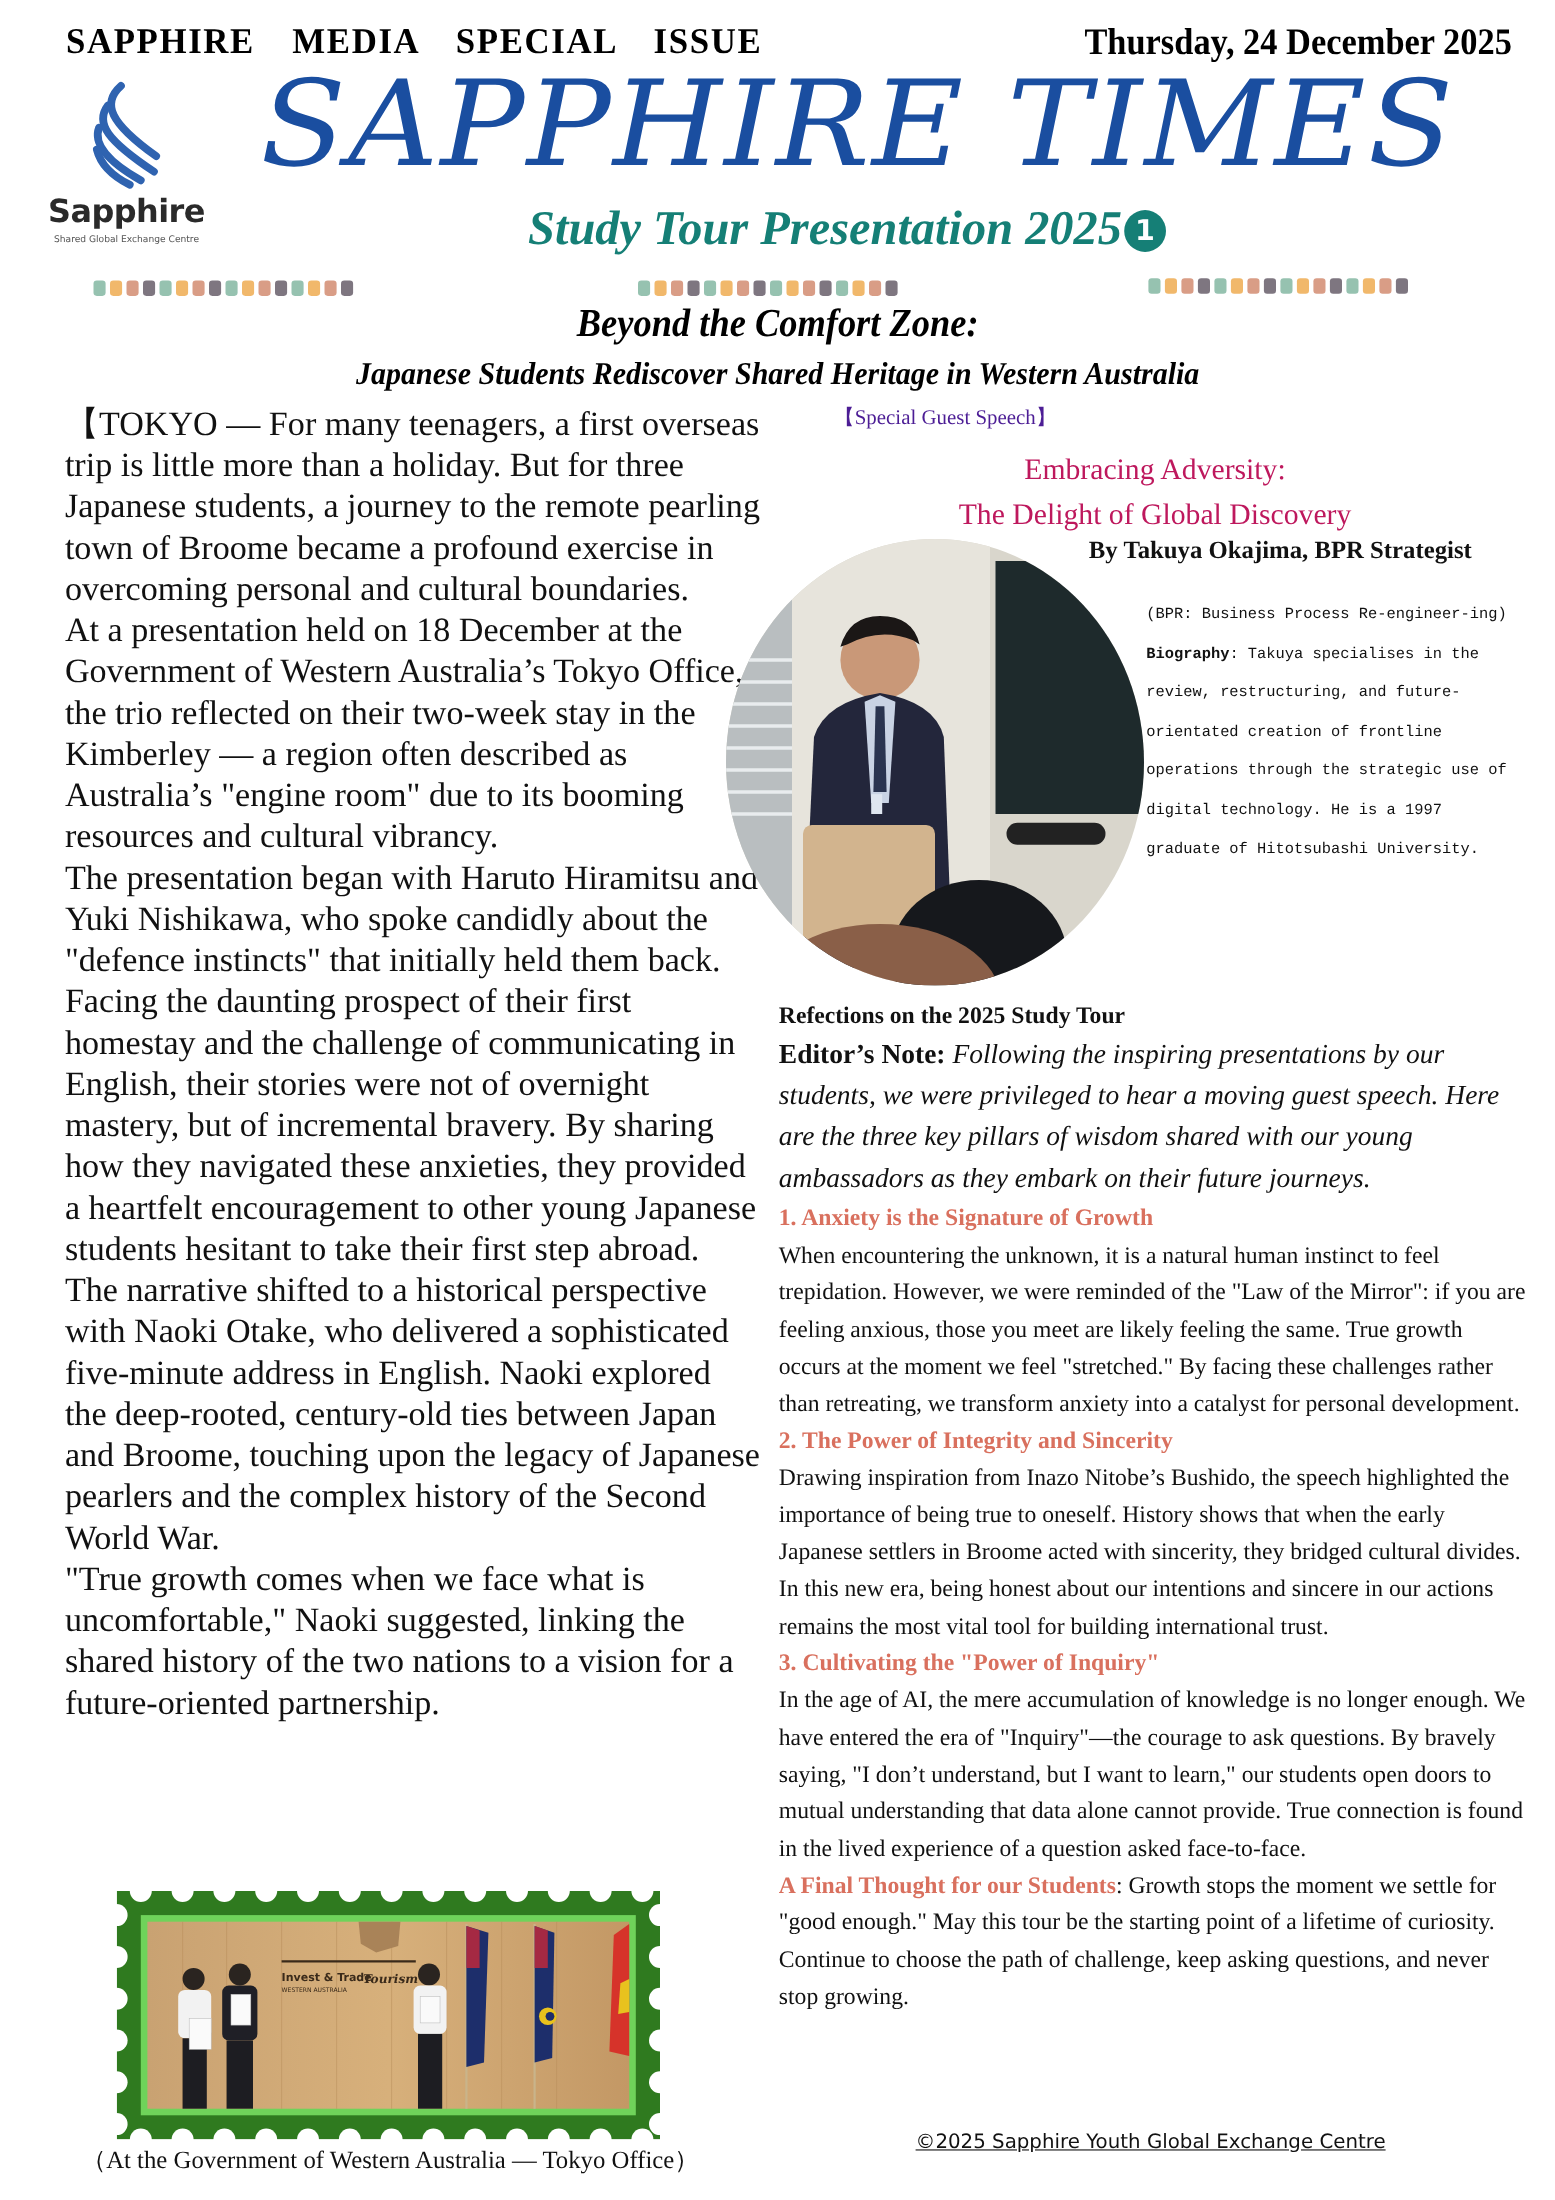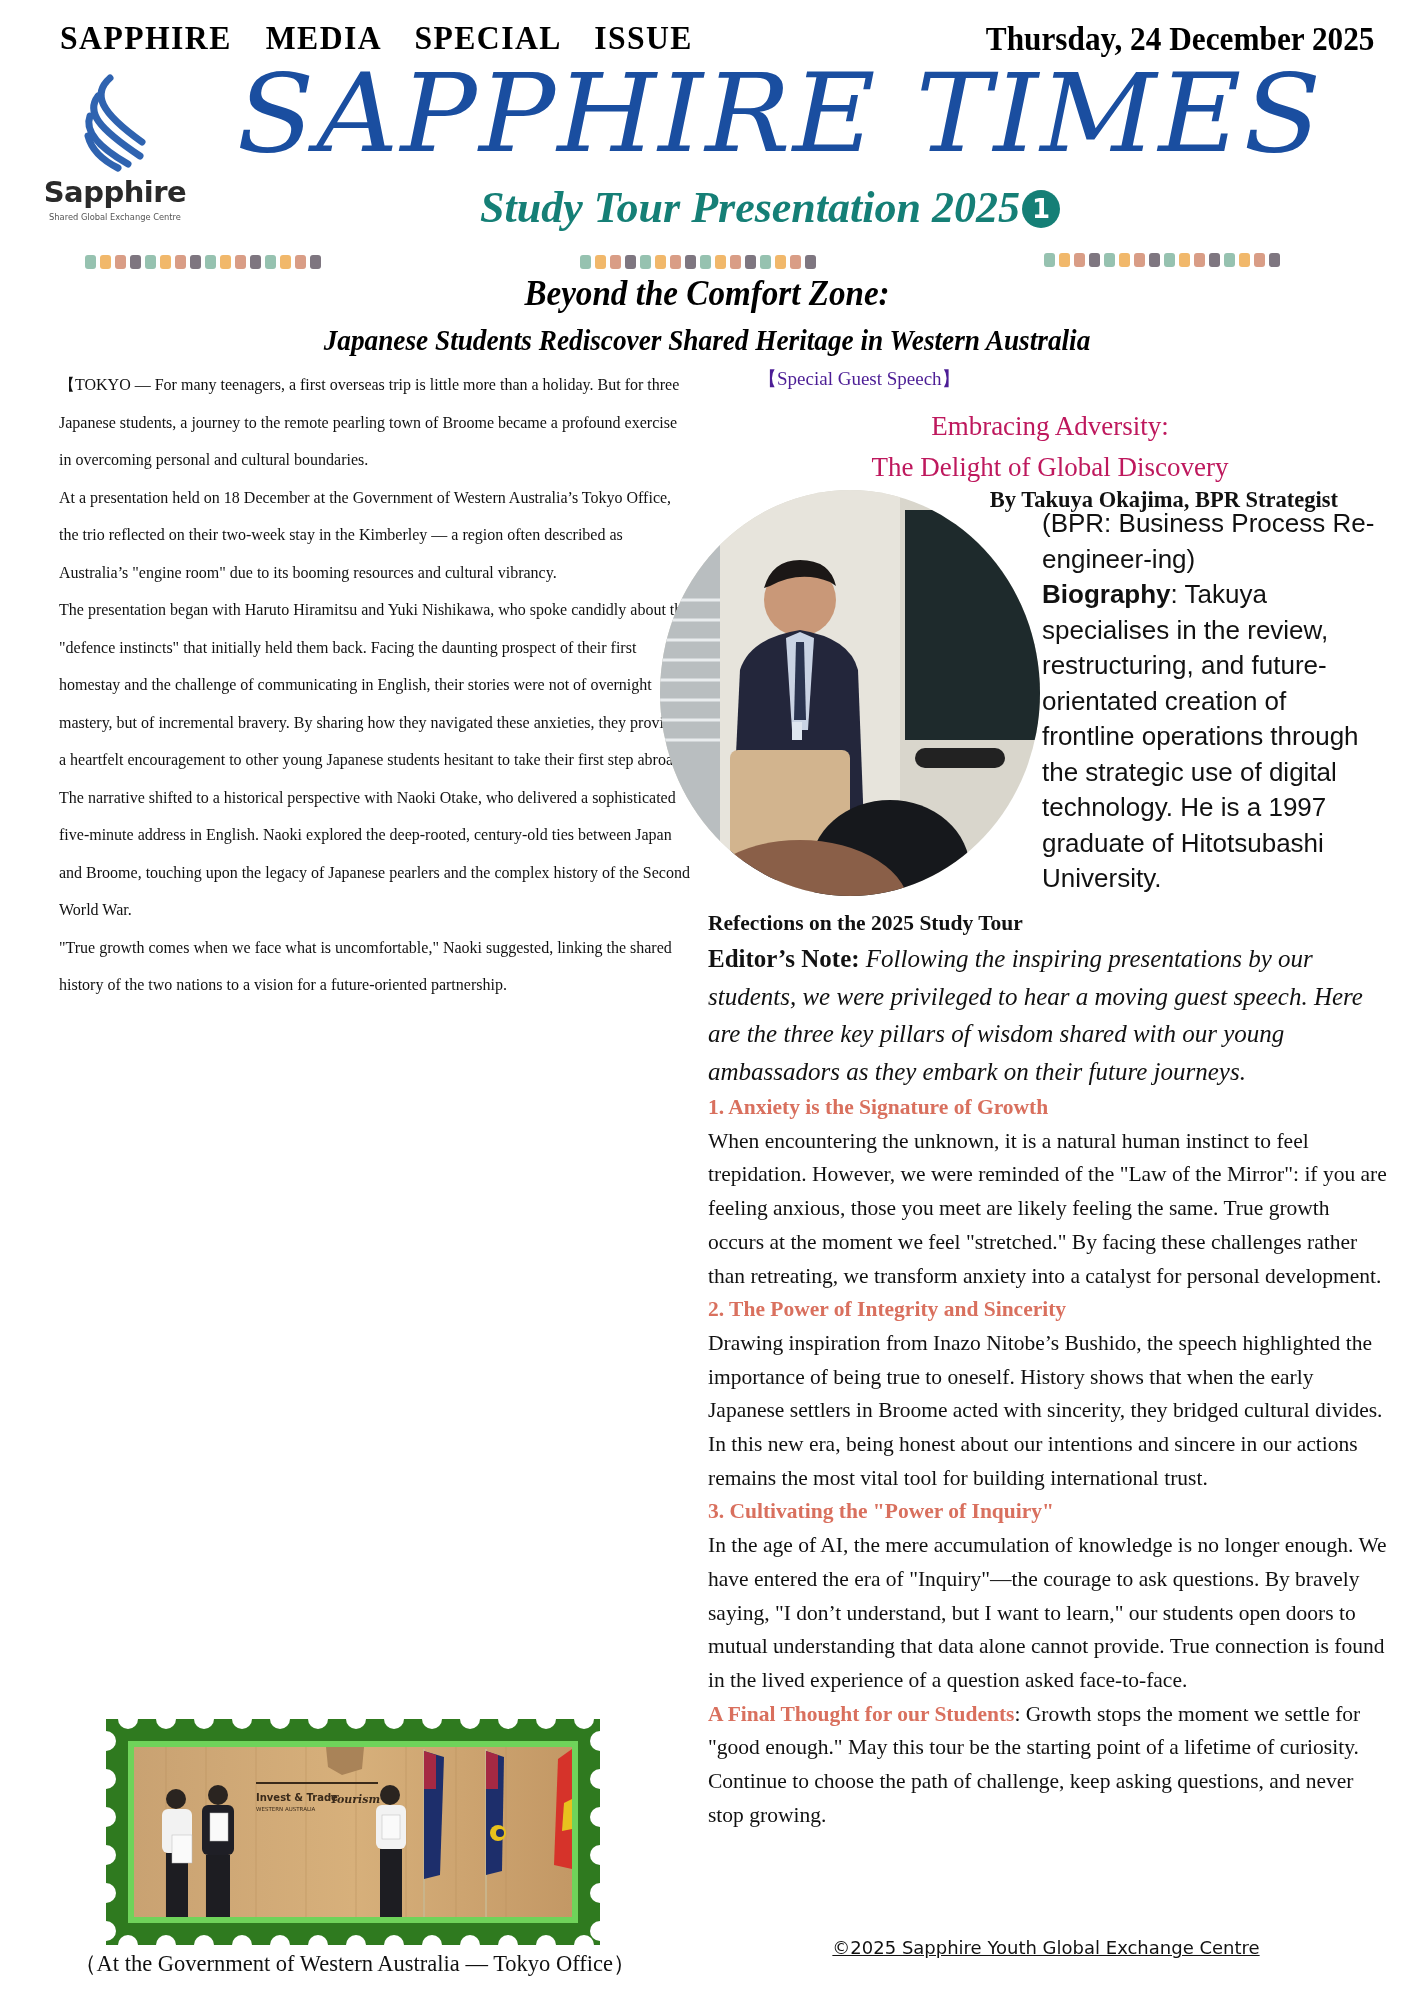--- a/index.html
+++ b/index.html
@@ -25,34 +25,34 @@
   .dots span { width: 11px; height: 14px; border-radius: 3px; display: block; }
   .dots-1 { left: 85px; top: 255px; }
   .dots-2 { left: 580px; top: 255px; }
   .dots-3 { left: 1044px; top: 253px; }
 
   
   .headline { left: 0; width: 1414px; top: 272px; text-align: center; font-size: 36px; font-weight: bold; font-style: italic; color: #000; transform: scaleX(0.92); }
   .deck { left: 0; width: 1414px; top: 324px; text-align: center; font-size: 29px; font-weight: bold; font-style: italic; color: #000; transform: scaleX(0.94); }
 
   
-  .left-col { left: 59px; top: 366px; width: 632px; font-size: 16px; line-height: 37.5px; color: #111; font-family: Liberation Serif, serif; }
+  .left-col { left: 59px; top: 366px; width: 632px; font-size: 31px; line-height: 37.5px; color: #111; font-family: Liberation Serif, serif; }
   .left-col p { margin: 0; }
 
   .stamp { left: 106px; top: 1719px; width: 494px; height: 226px; }
   .stamp-caption { left: 74px; top: 1948px; width: 580px; font-size: 22.5px; color: #111; white-space: nowrap; }
 
   
   .guest-label { left: 758px; top: 366px; font-size: 19px; color: #4c1d95; }
   .speech-title { left: 710px; top: 406px; width: 680px; text-align: center; font-size: 27px; font-weight: normal; color: #be185d; line-height: 41px; }
   .byline { right: 76px; top: 487px; font-size: 22.5px; font-weight: bold; color: #111; }
 
   .portrait { left: 660px; top: 490px; width: 380px; height: 406px; border-radius: 50%; overflow: hidden; }
 
-  .bio { left: 1042px; top: 506px; width: 340px; font-family: Liberation Sans, sans-serif; font-size: 26px; line-height: 35.5px; color: #111; }
+  .bio { left: 1042px; top: 542px; width: 340px; font-family: Liberation Mono, monospace; font-size: 14px; line-height: 35.5px; color: #111; }
   .bio b { font-weight: bold; }
 
   .reflect-title { left: 708px; top: 911px; font-size: 21.5px; font-weight: bold; color: #111; }
   .editor-note { left: 708px; top: 940px; width: 680px; font-size: 25px; line-height: 37.5px; color: #111; }
   .editor-note .en-label { font-weight: bold; }
   .editor-note .en-body { font-style: italic; }
 
   .pillars { left: 708px; top: 1091px; width: 680px; font-size: 21.5px; line-height: 33.7px; color: #111; }
   .pillar-h { font-weight: bold; color: #d9705e; }
   .final-label { font-weight: bold; color: #d9705e; }

